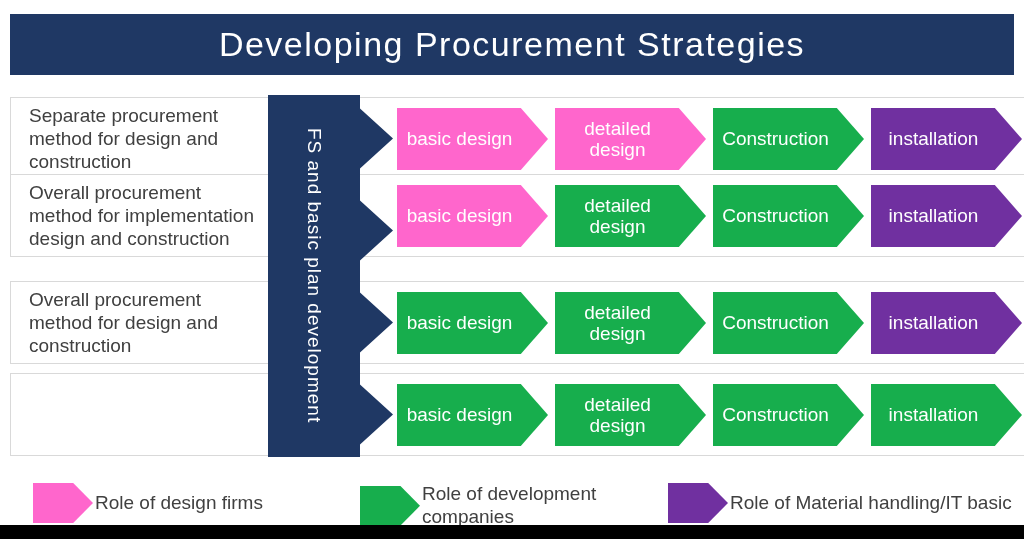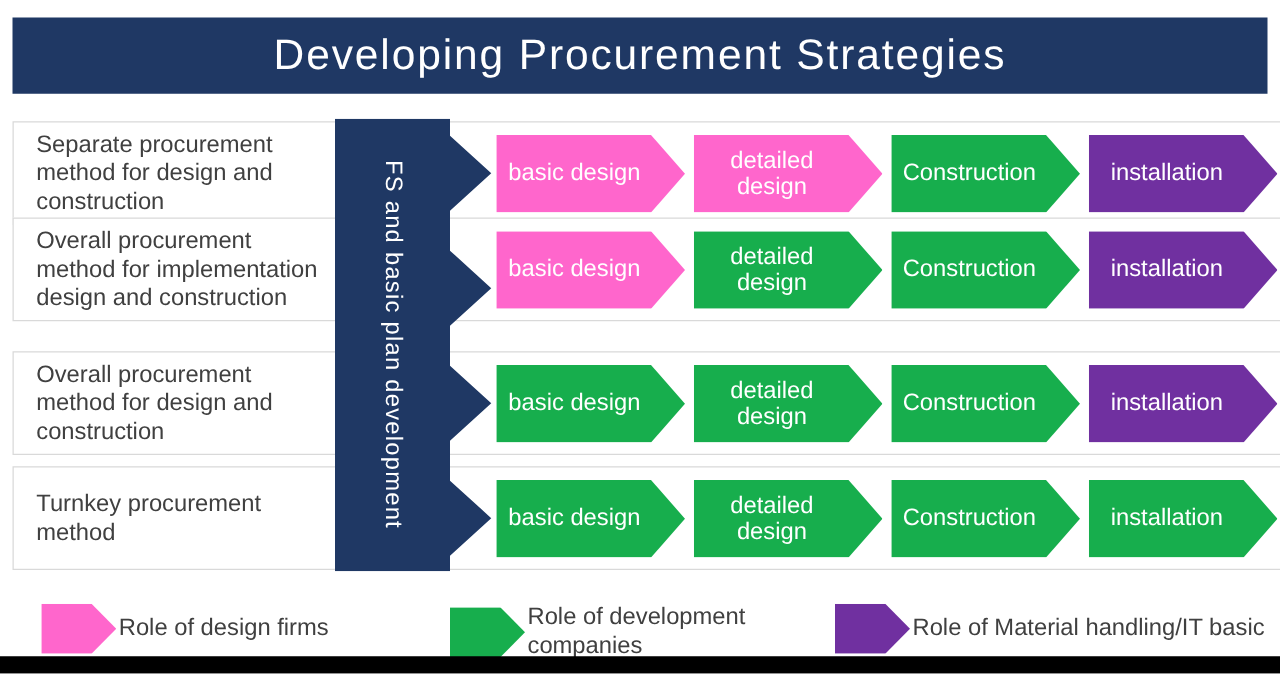--- a/index.html
+++ b/index.html
@@ -84,21 +84,20 @@
     <div class="row-label">Overall procurement method for design and construction</div>
     <div class="stages">
       <div class="arrow" style="background: rgb(23, 174, 77);">basic design</div>
       <div class="arrow" style="background: rgb(23, 174, 77);">detailed design</div>
       <div class="arrow" style="background: rgb(23, 174, 77);">Construction</div>
       <div class="arrow" style="background: rgb(112, 48, 160);">installation</div>
     </div>
   </div>
 
   <div class="row row4" style="border-color: rgb(217, 217, 217);">
-    <div class="row-label">Turnkey procurement method</div>
     <div class="stages">
       <div class="arrow" style="background: rgb(23, 174, 77);">basic design</div>
       <div class="arrow" style="background: rgb(23, 174, 77);">detailed design</div>
       <div class="arrow" style="background: rgb(23, 174, 77);">Construction</div>
       <div class="arrow" style="background: rgb(23, 174, 77);">installation</div>
     </div>
   </div>
 
   <div class="fs-col">
     <svg width="126" height="362" viewBox="0 0 126 362" aria-hidden="true">

